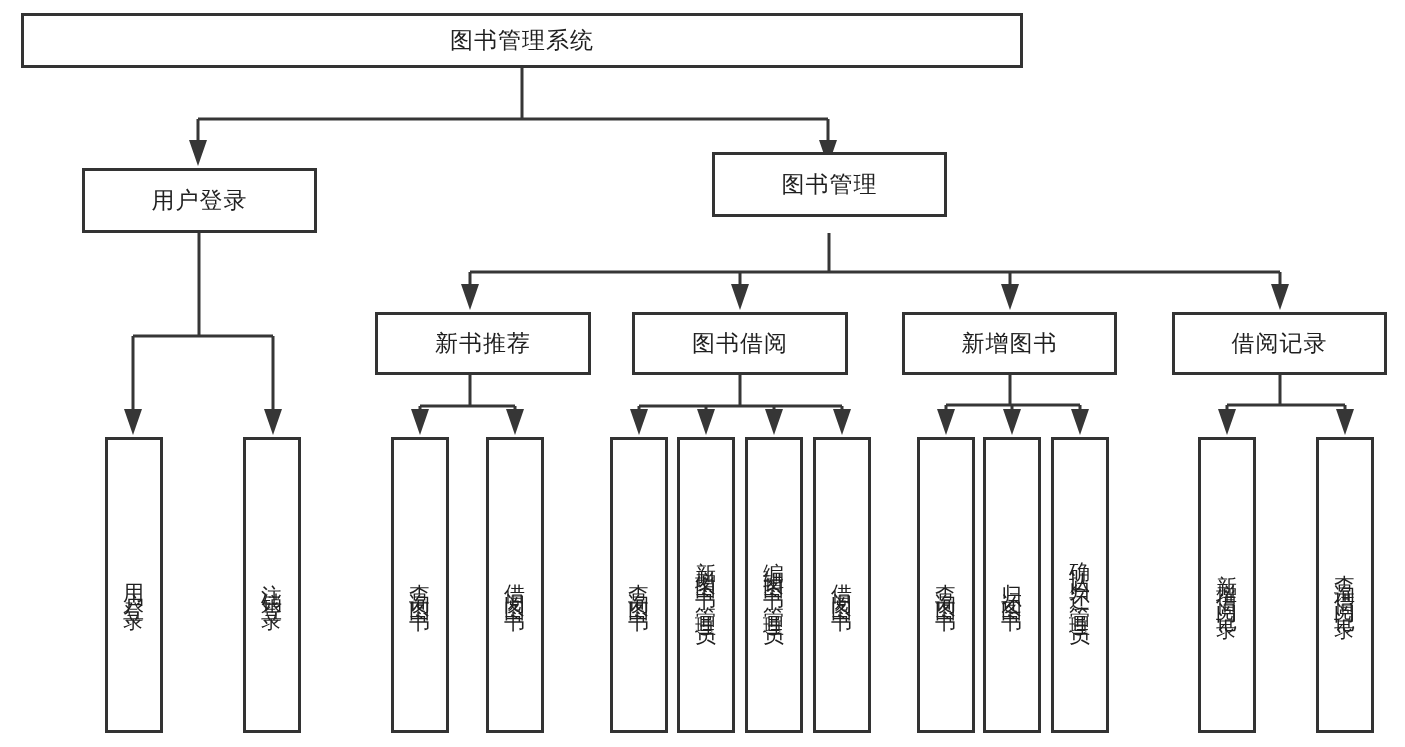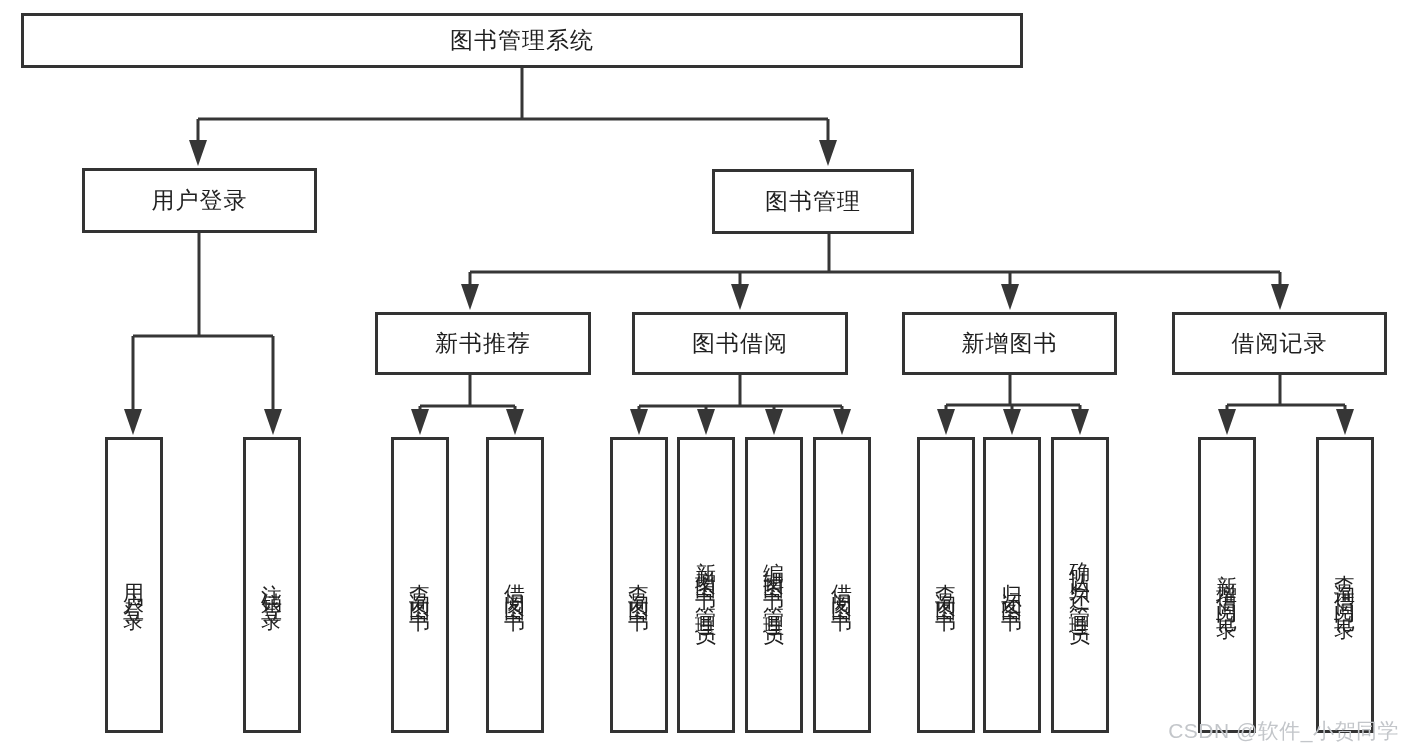--- a/index.html
+++ b/index.html
@@ -107,21 +107,21 @@
     </g>
   </svg>
 
   <div class="node hbox" style="left:21px; top:13px; width:1002px; height:55px;">
     <span class="label">图书管理系统</span>
   </div>
 
   <div class="node hbox" style="left:82px; top:168px; width:235px; height:65px;">
     <span class="label">用户登录</span>
   </div>
-  <div class="node hbox" style="left:712px; top:169px; width:202px; height:65px;">
+  <div class="node hbox" style="left:712px; top:152px; width:235px; height:65px;">
     <span class="label">图书管理</span>
   </div>
 
   <div class="node hbox" style="left:362px; top:312px; width:216px; height:63px;margin-left:13px;">
     <span class="label">新书推荐</span>
   </div>
   <div class="node hbox" style="left:632px; top:312px; width:216px; height:63px;">
     <span class="label">图书借阅</span>
   </div>
   <div class="node hbox" style="left:902px; top:312px; width:215px; height:63px;">
@@ -168,15 +168,14 @@
     <span class="label">确认归还（管理员）</span>
   </div>
 
   <div class="node vbox" style="left:1198px;">
     <span class="label">新增借阅记录</span>
   </div>
   <div class="node vbox" style="left:1316px;">
     <span class="label">查询借阅记录</span>
   </div>
 
-  <div class="watermark">CSDN @软件_小贺同学</div>
 
 </div>
 
 </body></html>

